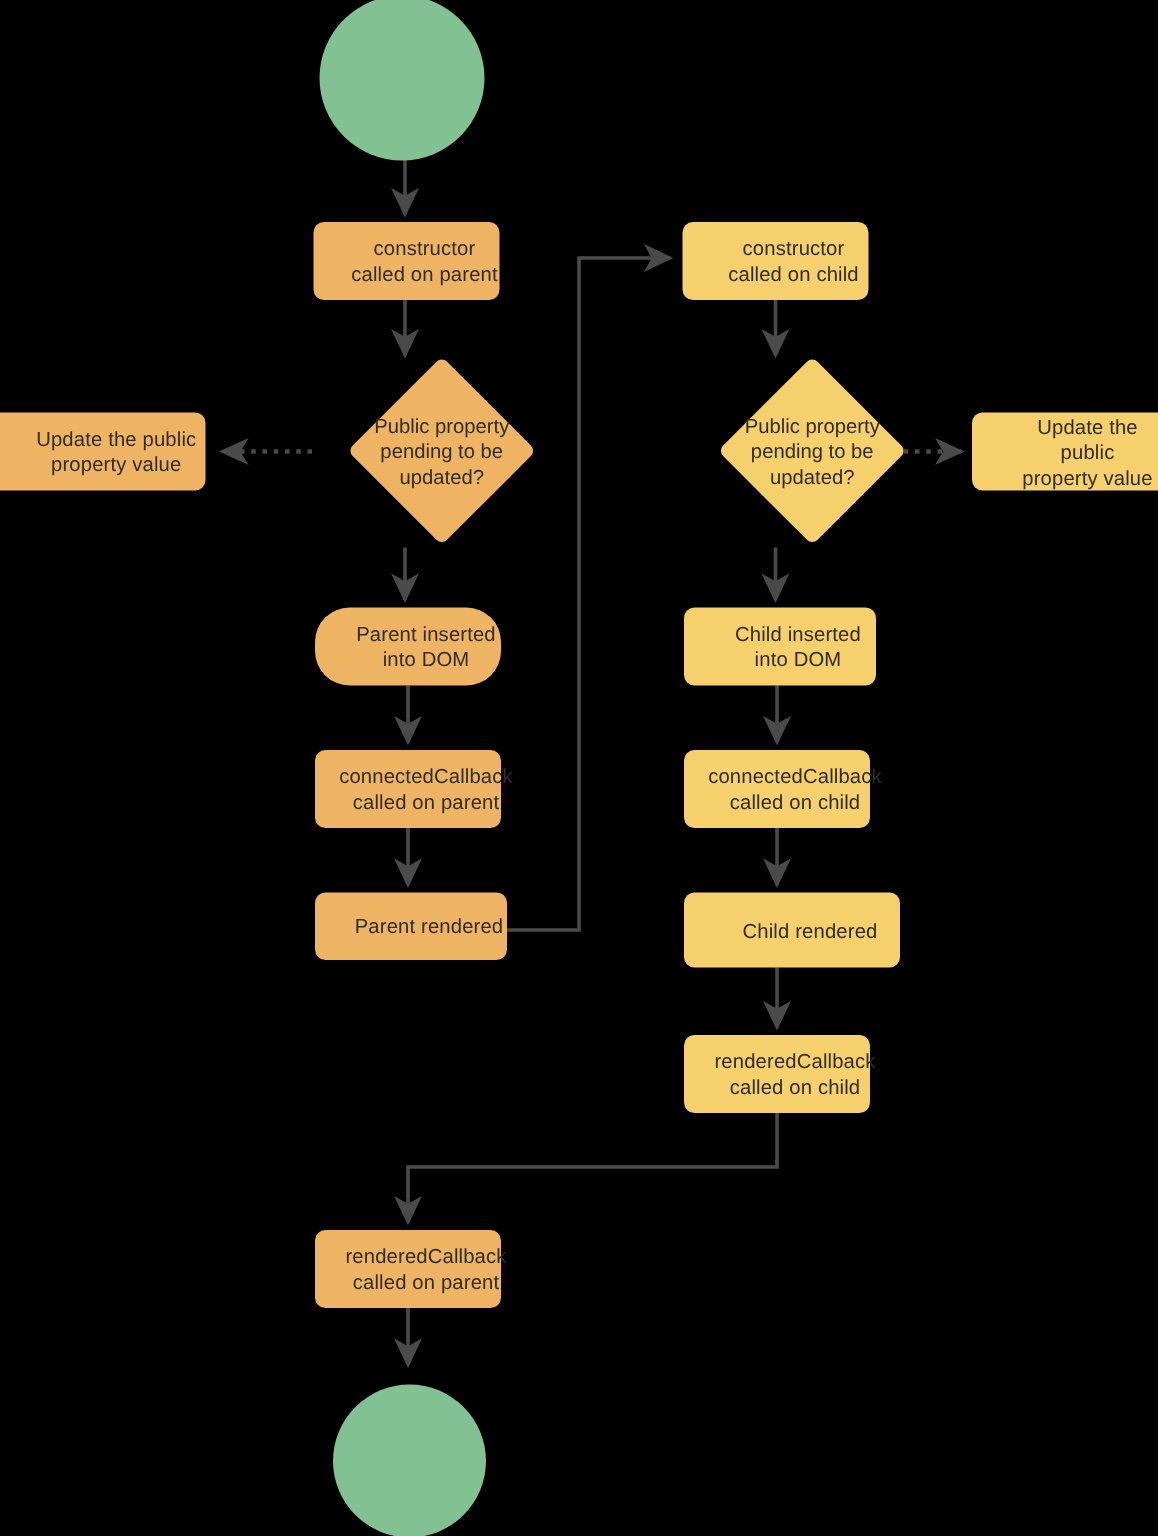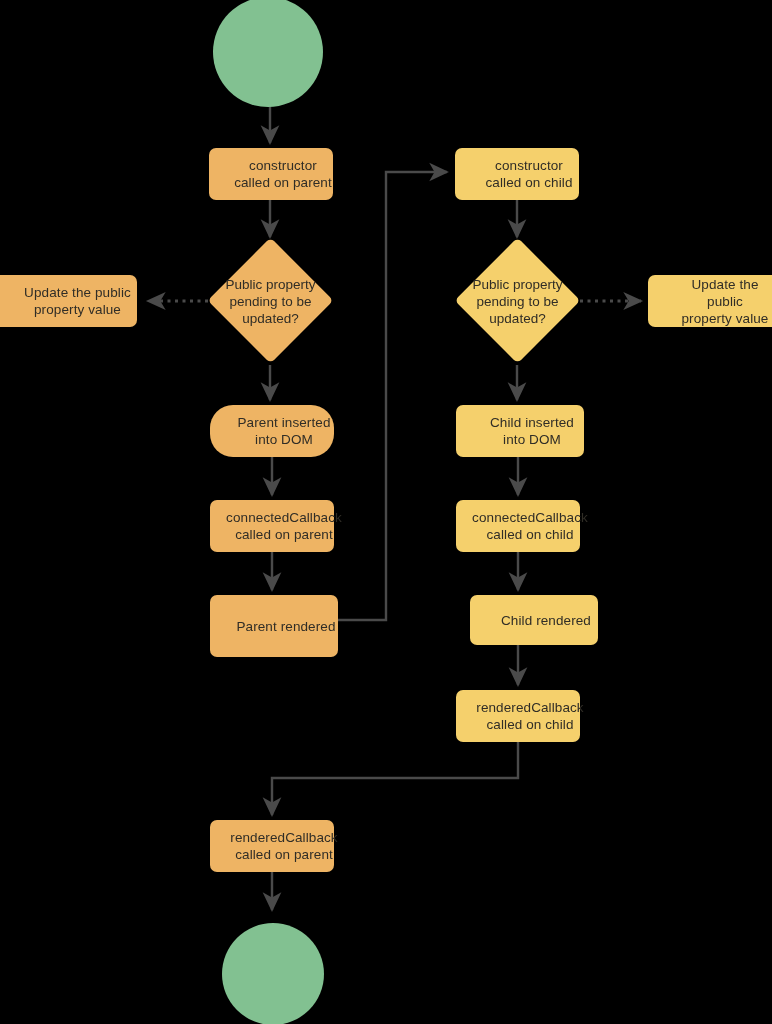--- a/index.html
+++ b/index.html
@@ -35,20 +35,21 @@
     background: #82c191;
   }
   .process {
     border-radius: 7px;
   }
   .orange { background: #eeb464; }
   .yellow { background: #f5d06c; }
   .decision-wrap {
     position: absolute;
     z-index: 3;
+    margin-left: 24px;
   }
   .decision-shape {
     position: absolute;
     left: 0; top: 0;
     width: 100%; height: 100%;
     transform: rotate(45deg);
     border-radius: 5px;
   }
   .decision-label {
     position: absolute;
@@ -154,21 +155,21 @@
   <div class="node process orange" style="left:210px; top:405px; width:124px; height:52px;border-radius:23px;">
     <span>Parent inserted
 into DOM</span>
   </div>
 
   <div class="node process orange" style="left:210px; top:500px; width:124px; height:52px;">
     <span>connectedCallback
 called on parent</span>
   </div>
 
-  <div class="node process orange" style="left:210px; top:595px; width:128px; height:62px;">
+  <div class="node process orange" style="left:210px; top:595px; width:128px; height:45px;">
     <span>Parent rendered</span>
   </div>
 
   <div class="node process orange" style="left:210px; top:820px; width:124px; height:52px;">
     <span>renderedCallback
 called on parent</span>
   </div>
 
   <div class="node process yellow" style="left:455px; top:148px; width:124px; height:52px;">
     <span>constructor
@@ -190,21 +191,21 @@
   <div class="node process yellow" style="left:456px; top:405px; width:128px; height:52px;">
     <span>Child inserted
 into DOM</span>
   </div>
 
   <div class="node process yellow" style="left:456px; top:500px; width:124px; height:52px;">
     <span>connectedCallback
 called on child</span>
   </div>
 
-  <div class="node process yellow" style="left:456px; top:595px; width:128px; height:50px;margin-left:14px;">
+  <div class="node process yellow" style="left:456px; top:595px; width:144px; height:50px;">
     <span>Child rendered</span>
   </div>
 
   <div class="node process yellow" style="left:456px; top:690px; width:124px; height:52px;">
     <span>renderedCallback
 called on child</span>
   </div>
 
   <div class="node terminal" style="left:222px; top:923px; width:102px; height:102px;">
     <span></span>

